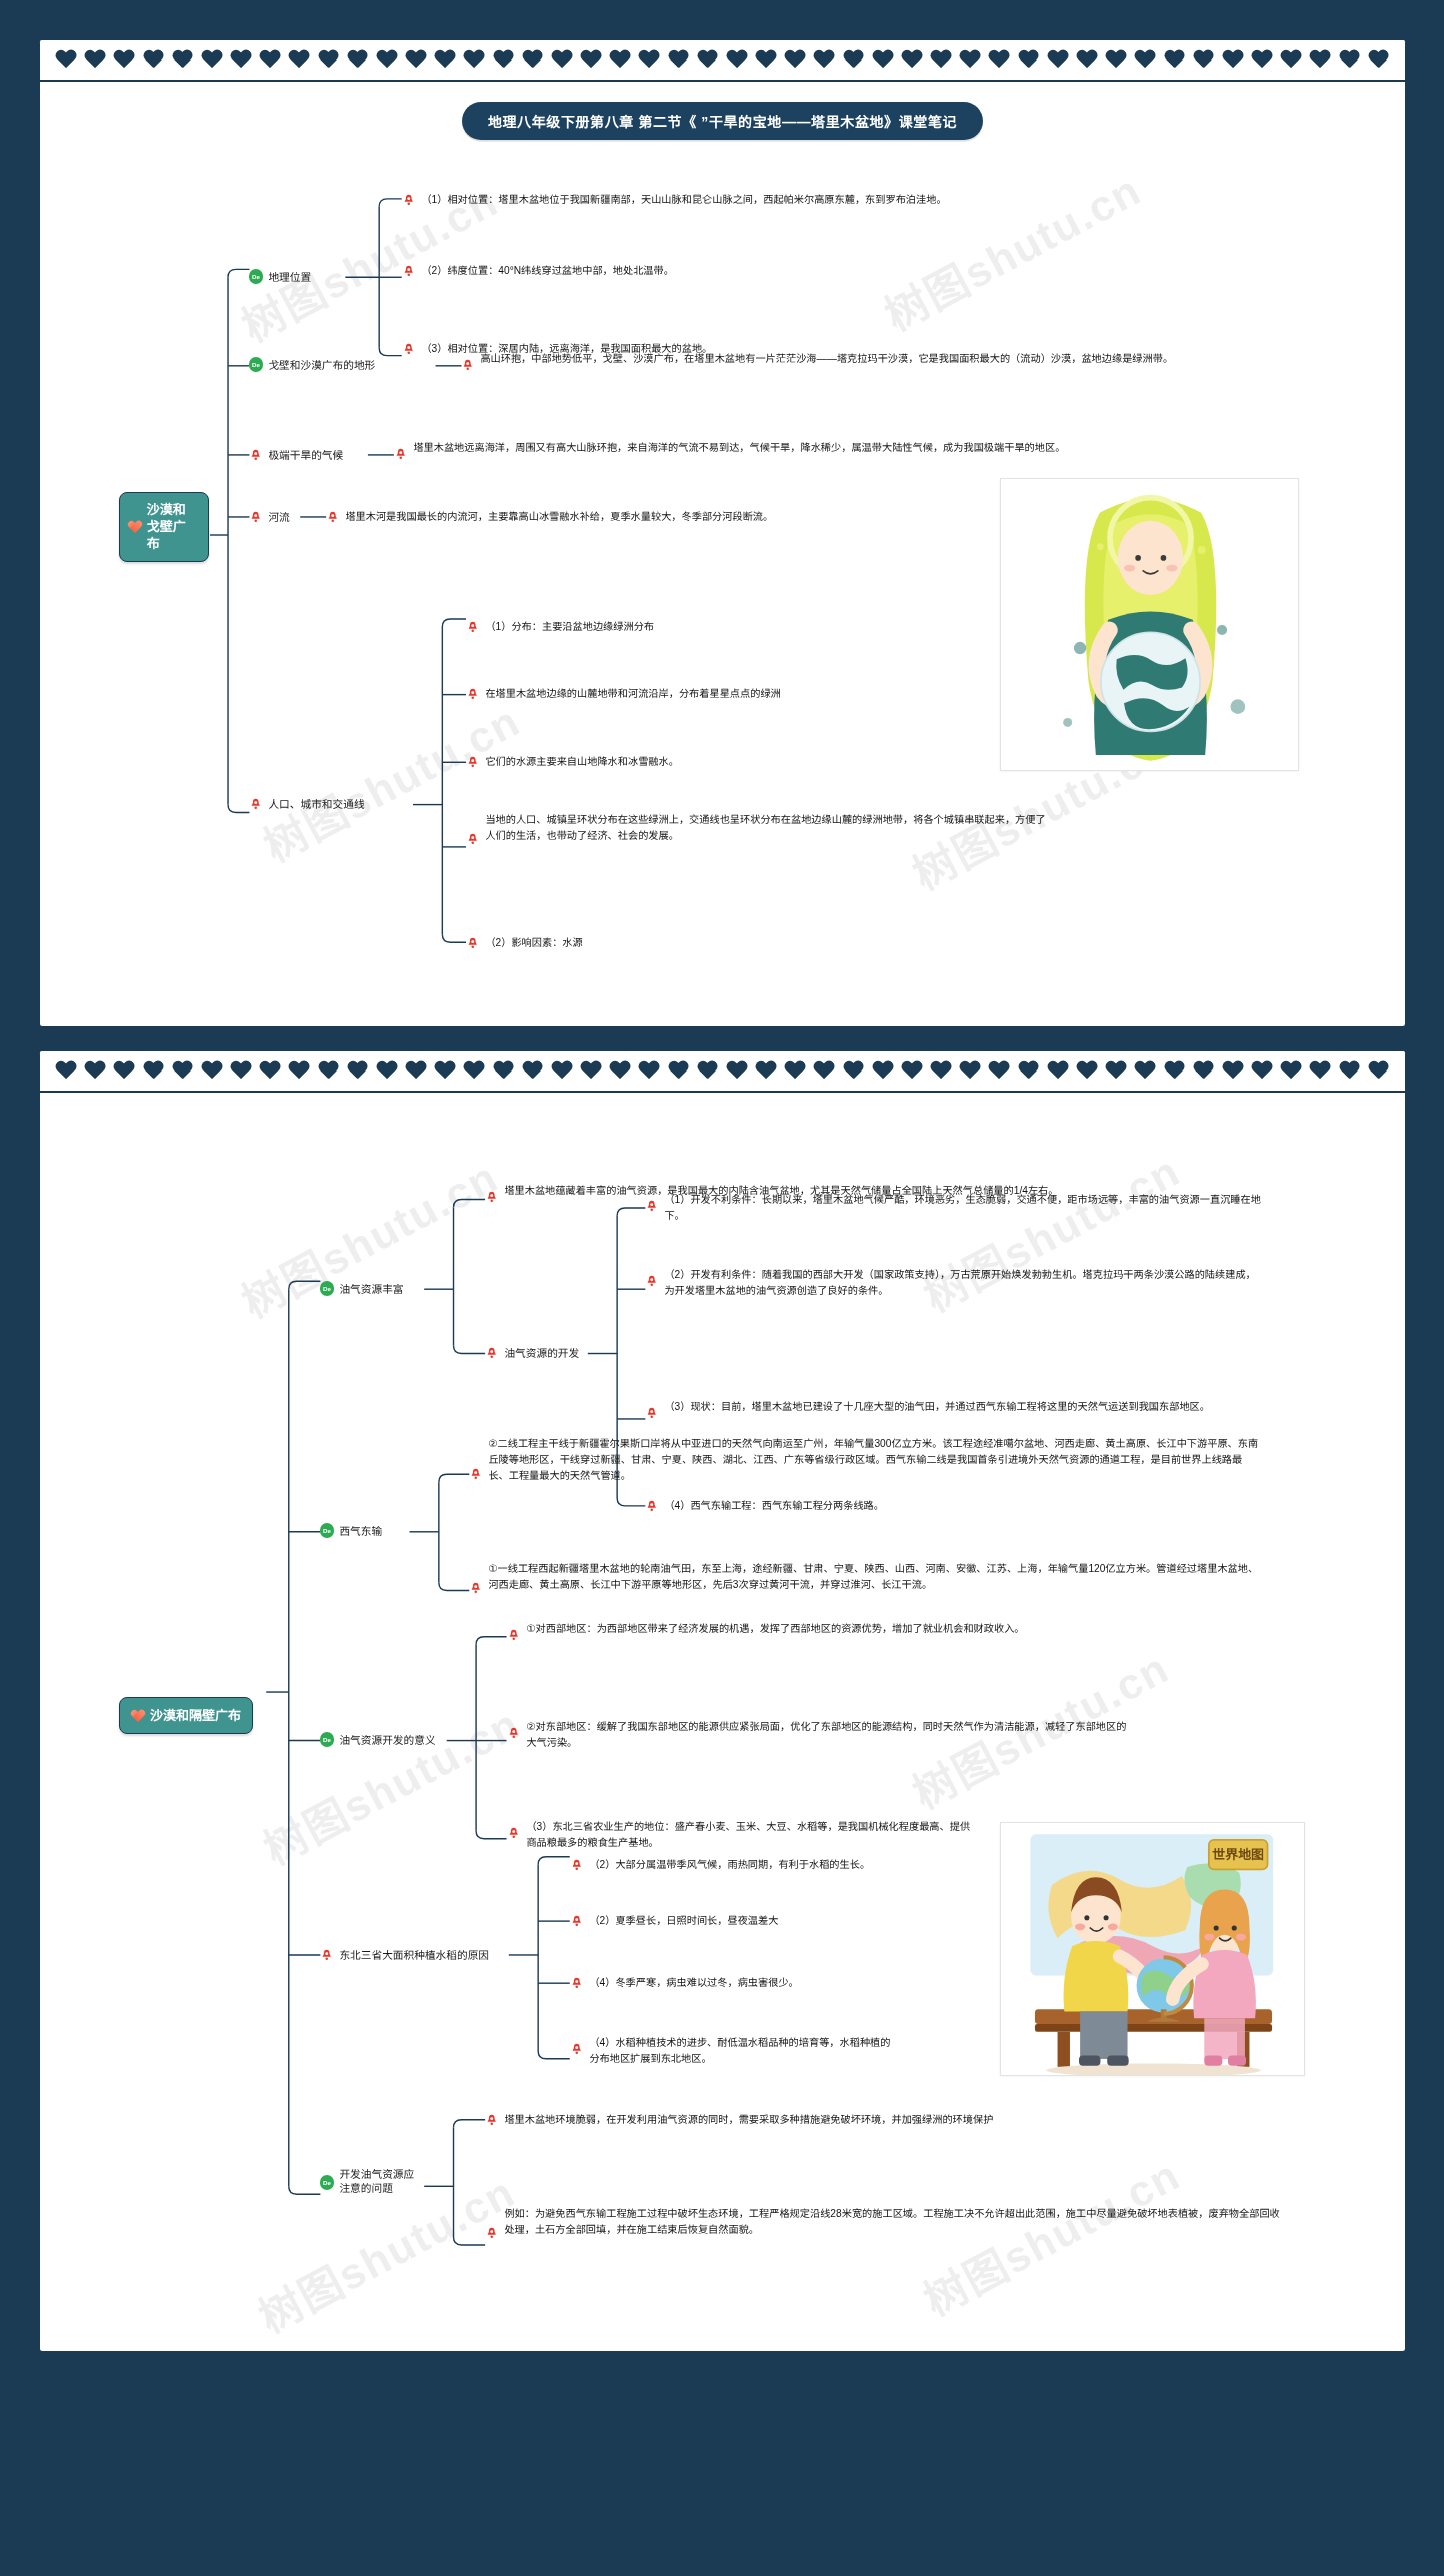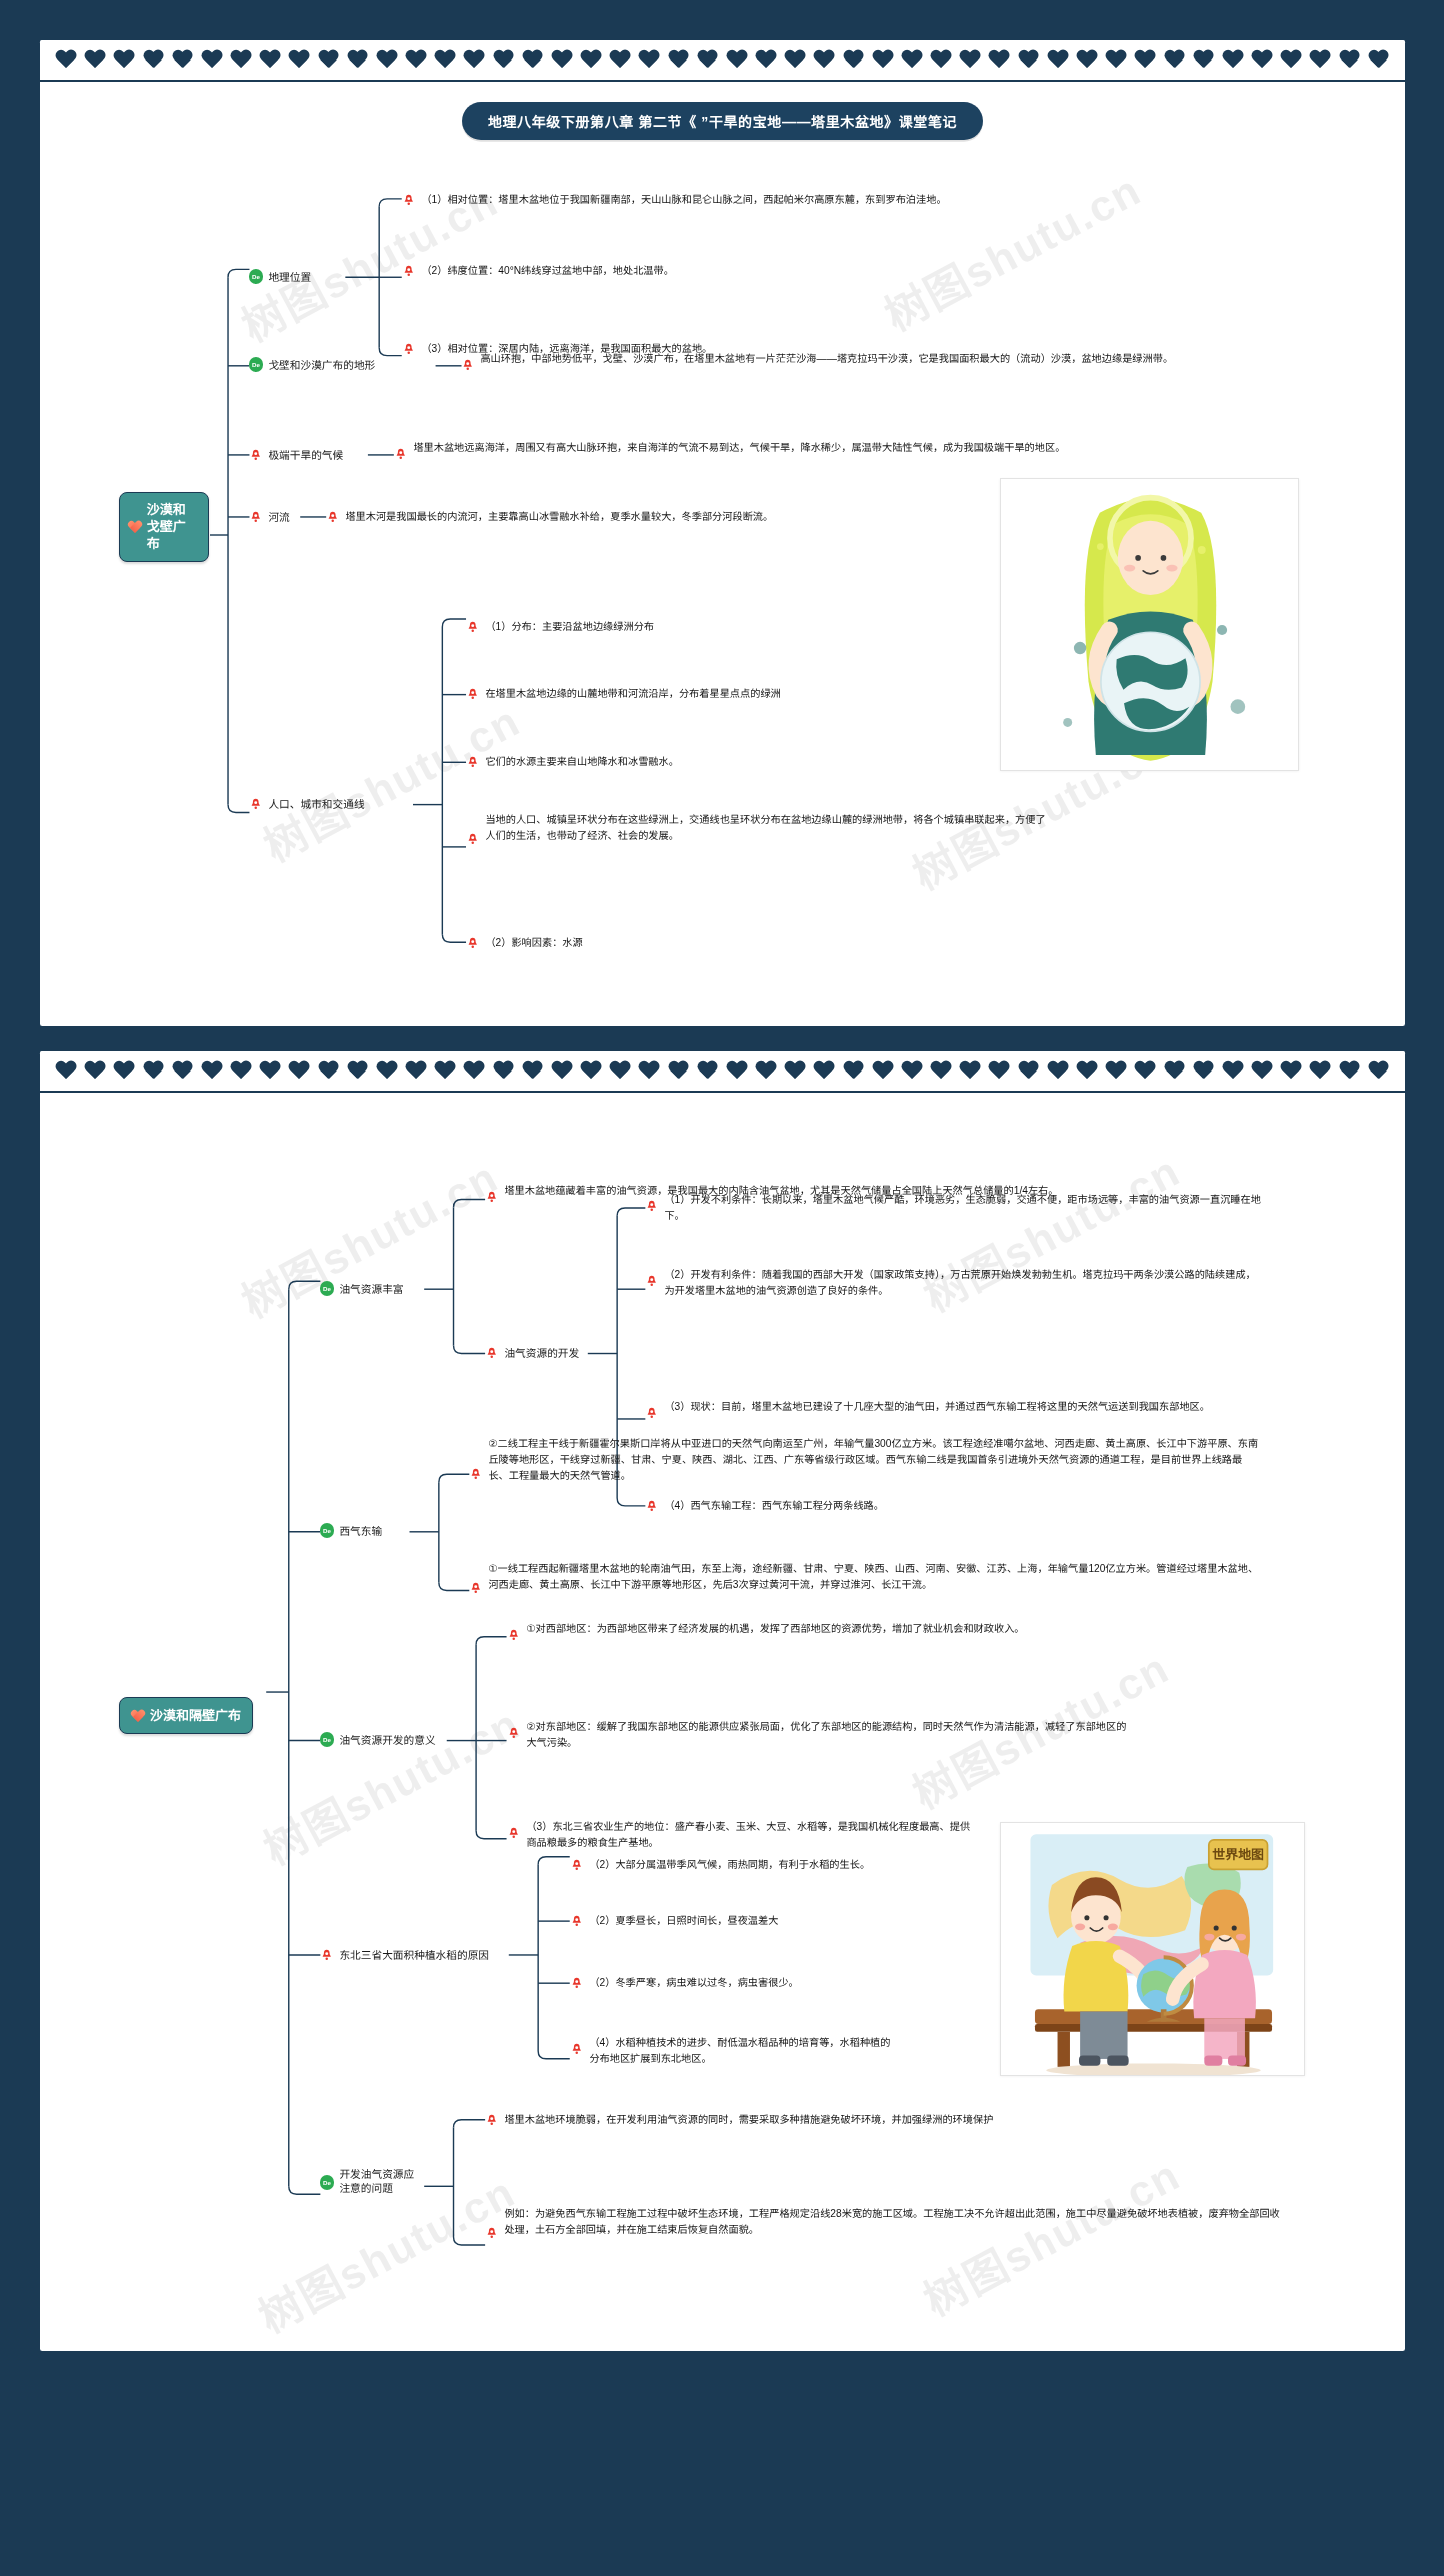--- a/index.html
+++ b/index.html
@@ -789,21 +789,21 @@
         </div>
 
         <div class="abs leaf" style="left:507px; top:872px; width:395px;">
           <span class="ic-bell">
             <svg width="13.5" height="13.5" viewBox="0 0 24 24">
                 <path d="M12 3c-3.1 0-5 2.2-5 5.3 0 3.1-1 4.7-2 5.8-.5.6-.1 1.6.7 1.6h12.6c.8 0 1.2-1 .7-1.6-1-1.1-2-2.7-2-5.8C17 5.2 15.1 3 12 3z" fill="#e8372c"></path>
                 <circle cx="12" cy="19" r="2.2" fill="#e8372c"></circle>
                 <circle cx="12" cy="10" r="2.6" fill="#fff"></circle>
               </svg>
           </span>
-          <span class="txt">（2）冬季严寒，病虫难以过冬，病虫害很少。</span>
+          <span class="txt">（4）冬季严寒，病虫难以过冬，病虫害很少。</span>
         </div>
 
         <div class="abs leaf" style="left:507px; top:932px; width:327px; align-items:flex-start;">
           <span class="ic-bell" style="margin-top:6.8px;">
             <svg width="13.5" height="13.5" viewBox="0 0 24 24">
                 <path d="M12 3c-3.1 0-5 2.2-5 5.3 0 3.1-1 4.7-2 5.8-.5.6-.1 1.6.7 1.6h12.6c.8 0 1.2-1 .7-1.6-1-1.1-2-2.7-2-5.8C17 5.2 15.1 3 12 3z" fill="#e8372c"></path>
                 <circle cx="12" cy="19" r="2.2" fill="#e8372c"></circle>
                 <circle cx="12" cy="10" r="2.6" fill="#fff"></circle>
               </svg>
           </span>

